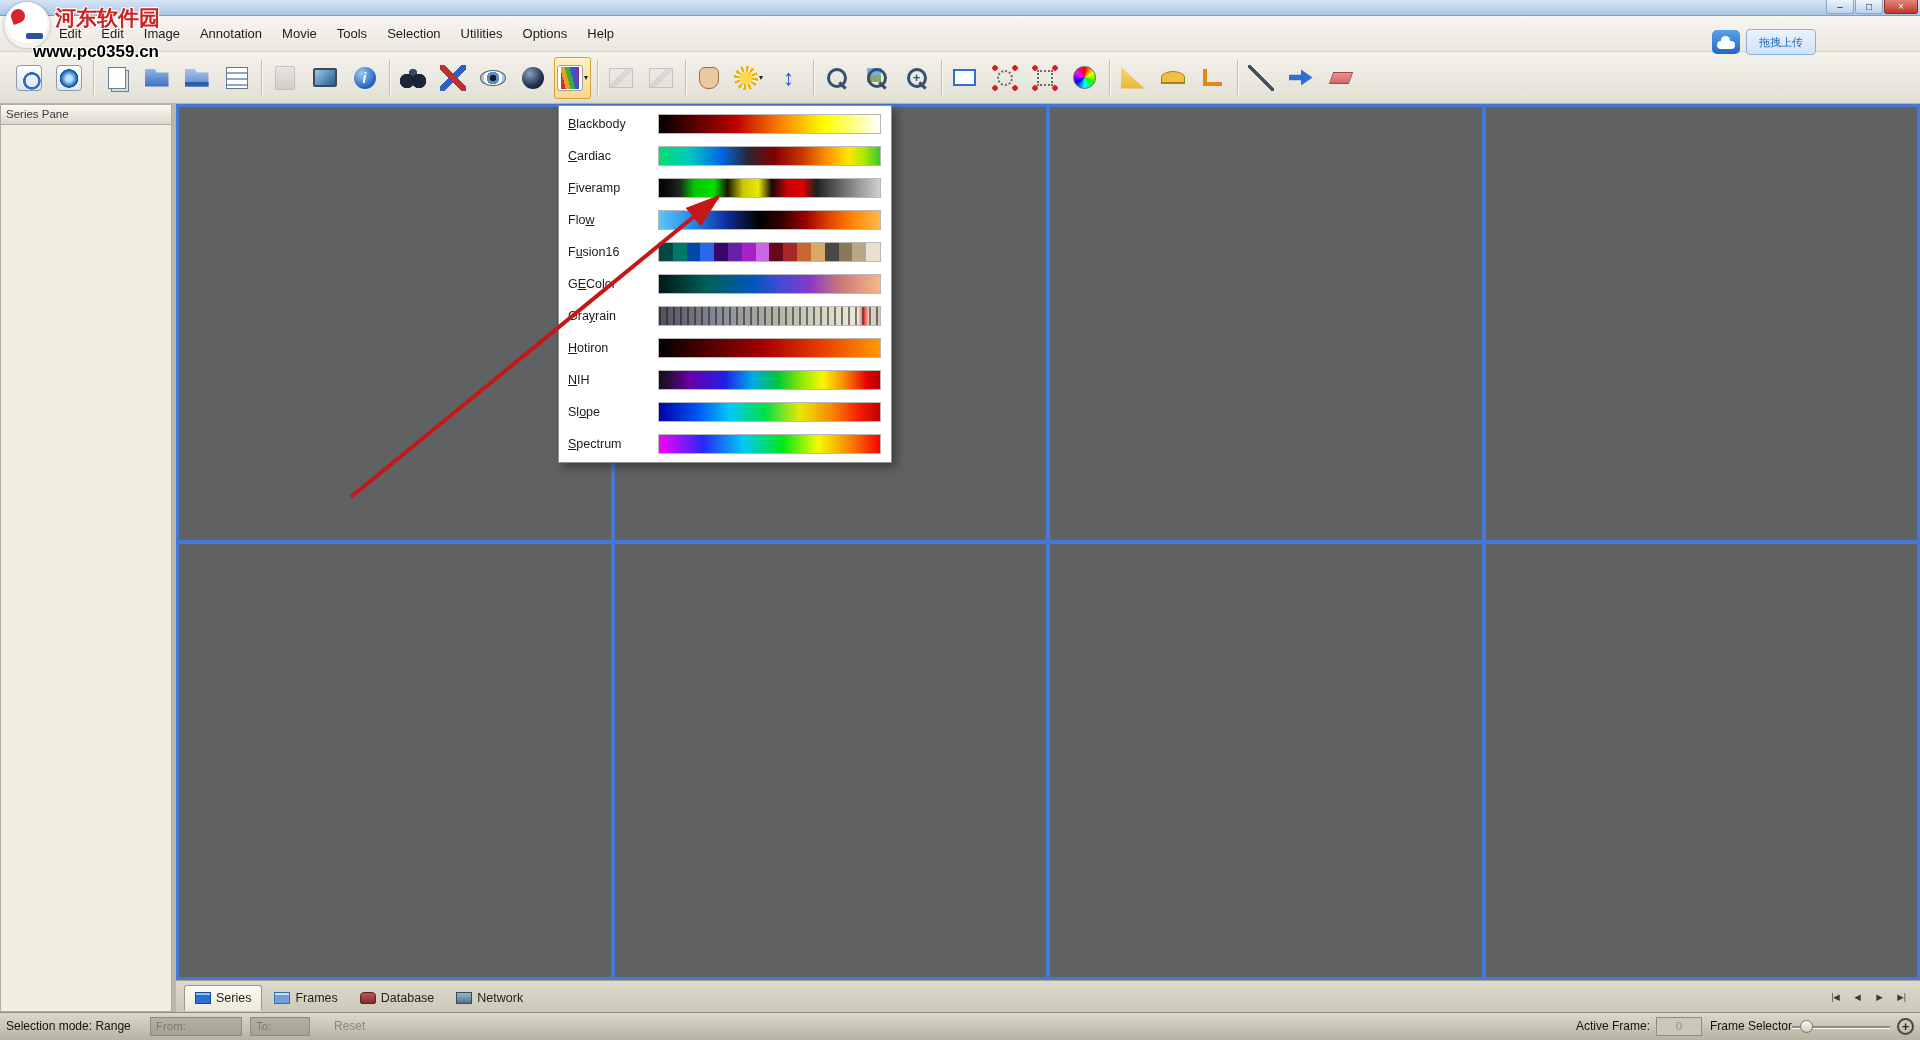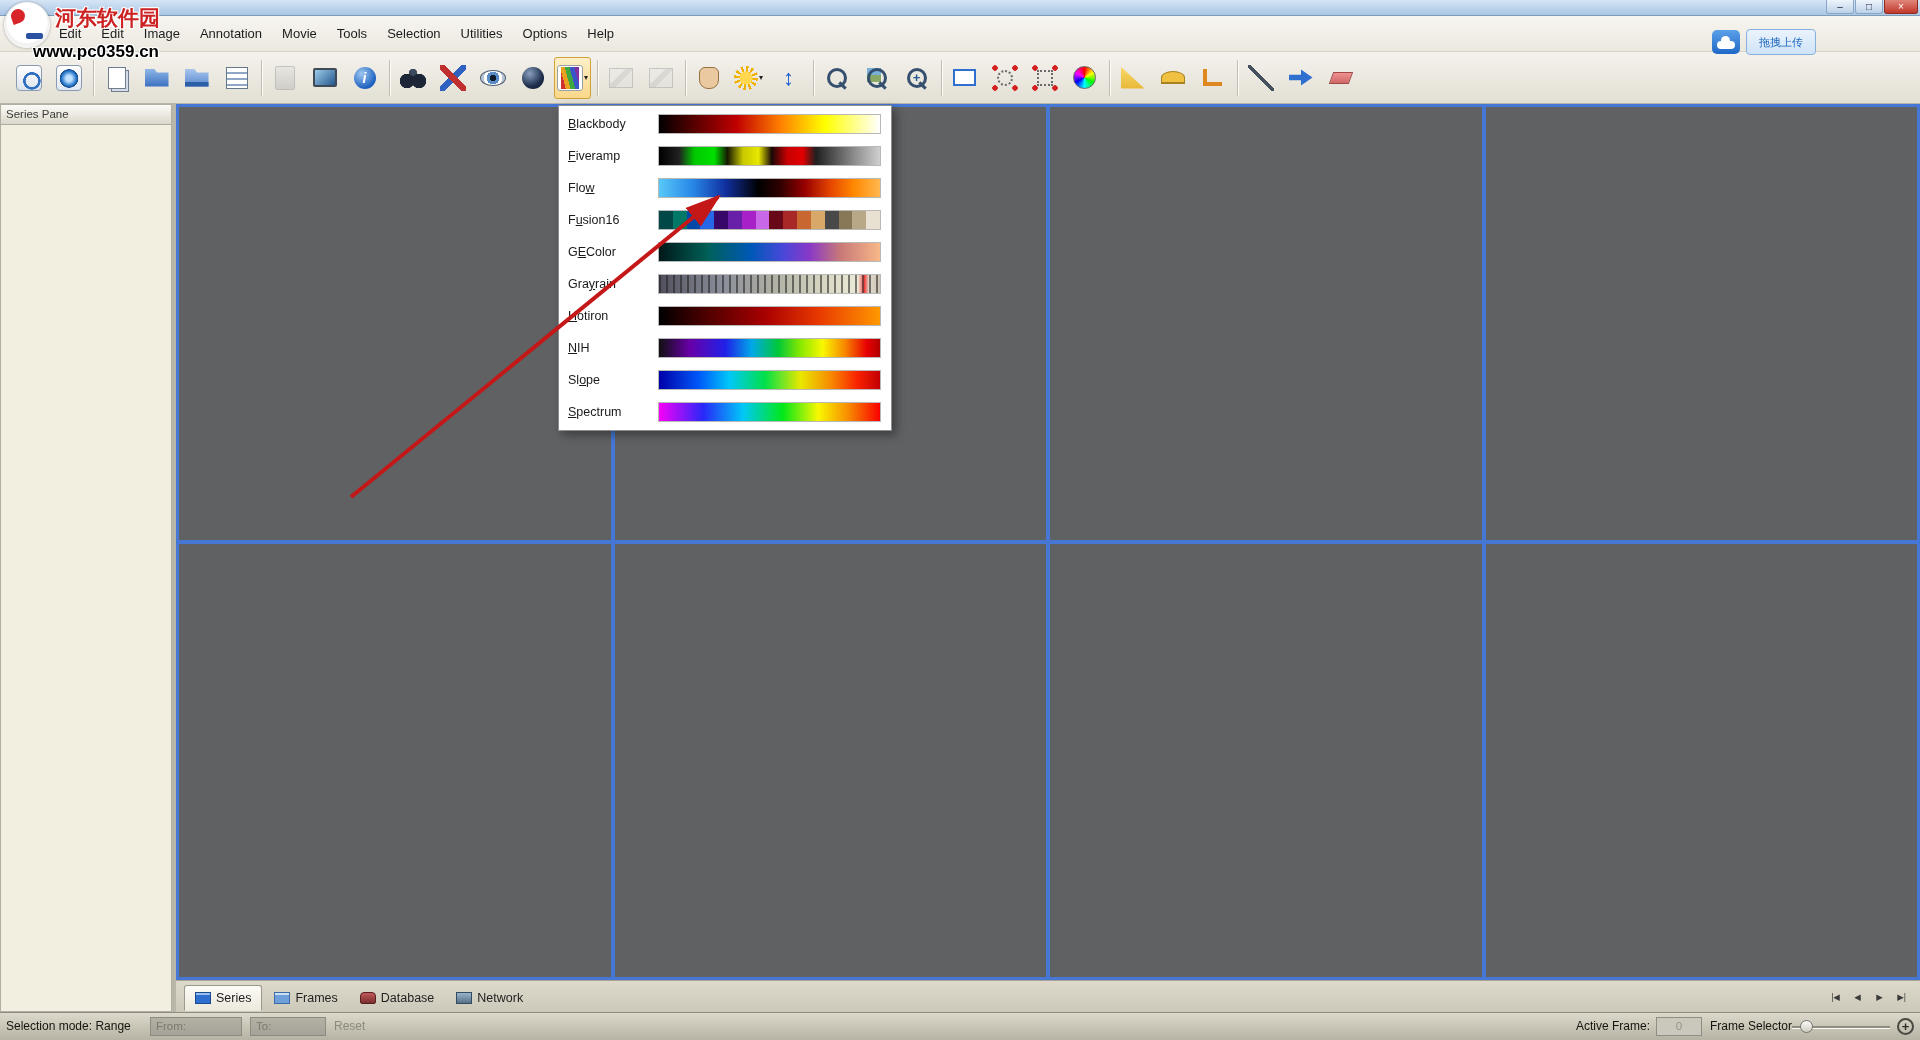--- a/index.html
+++ b/index.html
@@ -98,21 +98,21 @@
   .tabnav{position:absolute;right:10px;top:8px;display:flex;gap:5px;}
   .navbtn{min-width:17px;height:15px;font-size:8.5px;color:#3a3a3a;display:flex;align-items:center;justify-content:center;}
 
   
   .statusbar{position:absolute;left:0;top:1012px;width:1920px;height:28px;
     background:linear-gradient(#dcd9cc,#b6b3a4);border-top:1px solid #8e8c80;font-size:12px;color:#15150f;}
   .sb-mode{position:absolute;left:6px;top:6px;}
   .sb-box{position:absolute;top:4px;height:19px;background:linear-gradient(#b3b1a6,#a5a398);border:1px solid #8d8b80;
     color:#7c7a6e;font-size:11.5px;line-height:17px;padding-left:5px;}
   .sb-from{left:150px;width:92px;}
-  .sb-to{left:250px;width:76px;}
+  .sb-to{left:250px;width:60px;}
   .sb-reset{position:absolute;left:334px;top:6px;color:#8c8a7e;}
   .sb-af{position:absolute;left:1576px;top:6px;}
   .sb-afv{position:absolute;left:1656px;top:4px;width:46px;height:19px;background:#cac8bc;border:1px solid #908e82;
     color:#96948a;text-align:center;line-height:17px;font-size:11.5px;}
   .sb-fs{position:absolute;left:1710px;top:6px;}
   .fs-track{position:absolute;left:1792px;top:13px;width:98px;height:3px;background:#8f8d81;border-bottom:1px solid #fdfcf8;}
   .fs-knob{position:absolute;left:1800px;top:7px;width:13px;height:13px;border-radius:50%;
     background:linear-gradient(#fbfbf8,#cfcdc2);border:1px solid #76746a;}
   .sb-plus{position:absolute;left:1897px;top:5px;width:17px;height:17px;border-radius:50%;border:2px solid #4a4a42;
     color:#2e2e28;font-size:13px;font-weight:bold;display:flex;align-items:center;justify-content:center;line-height:1;}
@@ -287,20 +287,24 @@
     <div class="cell" style="background: rgb(95, 97, 99);"></div>
     <div class="cell" style="background: rgb(95, 97, 99);"></div>
     <div class="cell" style="background: rgb(95, 97, 99);"></div>
     <div class="cell" style="background: rgb(95, 97, 99);"></div>
   </div>
 
 <div class="palette-panel" id="palette-rows">
     <div class="prow">
       <span class="plabel"><span></span><span class="accel">B</span><span>lackbody</span></span>
       <span class="pswatch" style="background: linear-gradient(90deg, rgb(0, 0, 0), rgb(192, 0, 0) 35%, rgb(255, 128, 0) 55%, rgb(255, 255, 0) 75%, rgb(255, 255, 255));"></span>
+    </div>
+    <div class="prow">
+      <span class="plabel"><span></span><span class="accel">C</span><span>ardiac</span></span>
+      <span class="pswatch" style="background: linear-gradient(90deg, rgb(0, 224, 112), rgb(0, 200, 192) 14%, rgb(0, 104, 232) 28%, rgb(40, 40, 56) 40%, rgb(128, 0, 0) 52%, rgb(200, 48, 0) 64%, rgb(255, 144, 0) 76%, rgb(255, 232, 0) 86%, rgb(168, 232, 0) 93%, rgb(56, 200, 56));"></span>
     </div>
     <div class="prow">
       <span class="plabel"><span></span><span class="accel">F</span><span>iveramp</span></span>
       <span class="pswatch" style="background: linear-gradient(90deg, rgb(0, 0, 0) 0%, rgb(32, 32, 32) 9%, rgb(0, 200, 0) 16%, rgb(0, 224, 0) 25%, rgb(24, 24, 0) 31%, rgb(200, 200, 0) 38%, rgb(232, 232, 0) 45%, rgb(24, 8, 8) 51%, rgb(200, 0, 0) 58%, rgb(224, 0, 0) 65%, rgb(32, 32, 32) 71%, rgb(88, 88, 88) 80%, rgb(144, 144, 144) 89%, rgb(208, 208, 208));"></span>
     </div>
     <div class="prow">
       <span class="plabel"><span>Flo</span><span class="accel">w</span><span></span></span>
       <span class="pswatch" style="background: linear-gradient(90deg, rgb(88, 200, 248), rgb(40, 136, 232) 15%, rgb(16, 48, 160) 30%, rgb(0, 0, 0) 45%, rgb(48, 0, 0) 55%, rgb(152, 0, 0) 66%, rgb(232, 72, 0) 78%, rgb(255, 136, 0) 88%, rgb(255, 184, 80));"></span>
     </div>
     <div class="prow">

